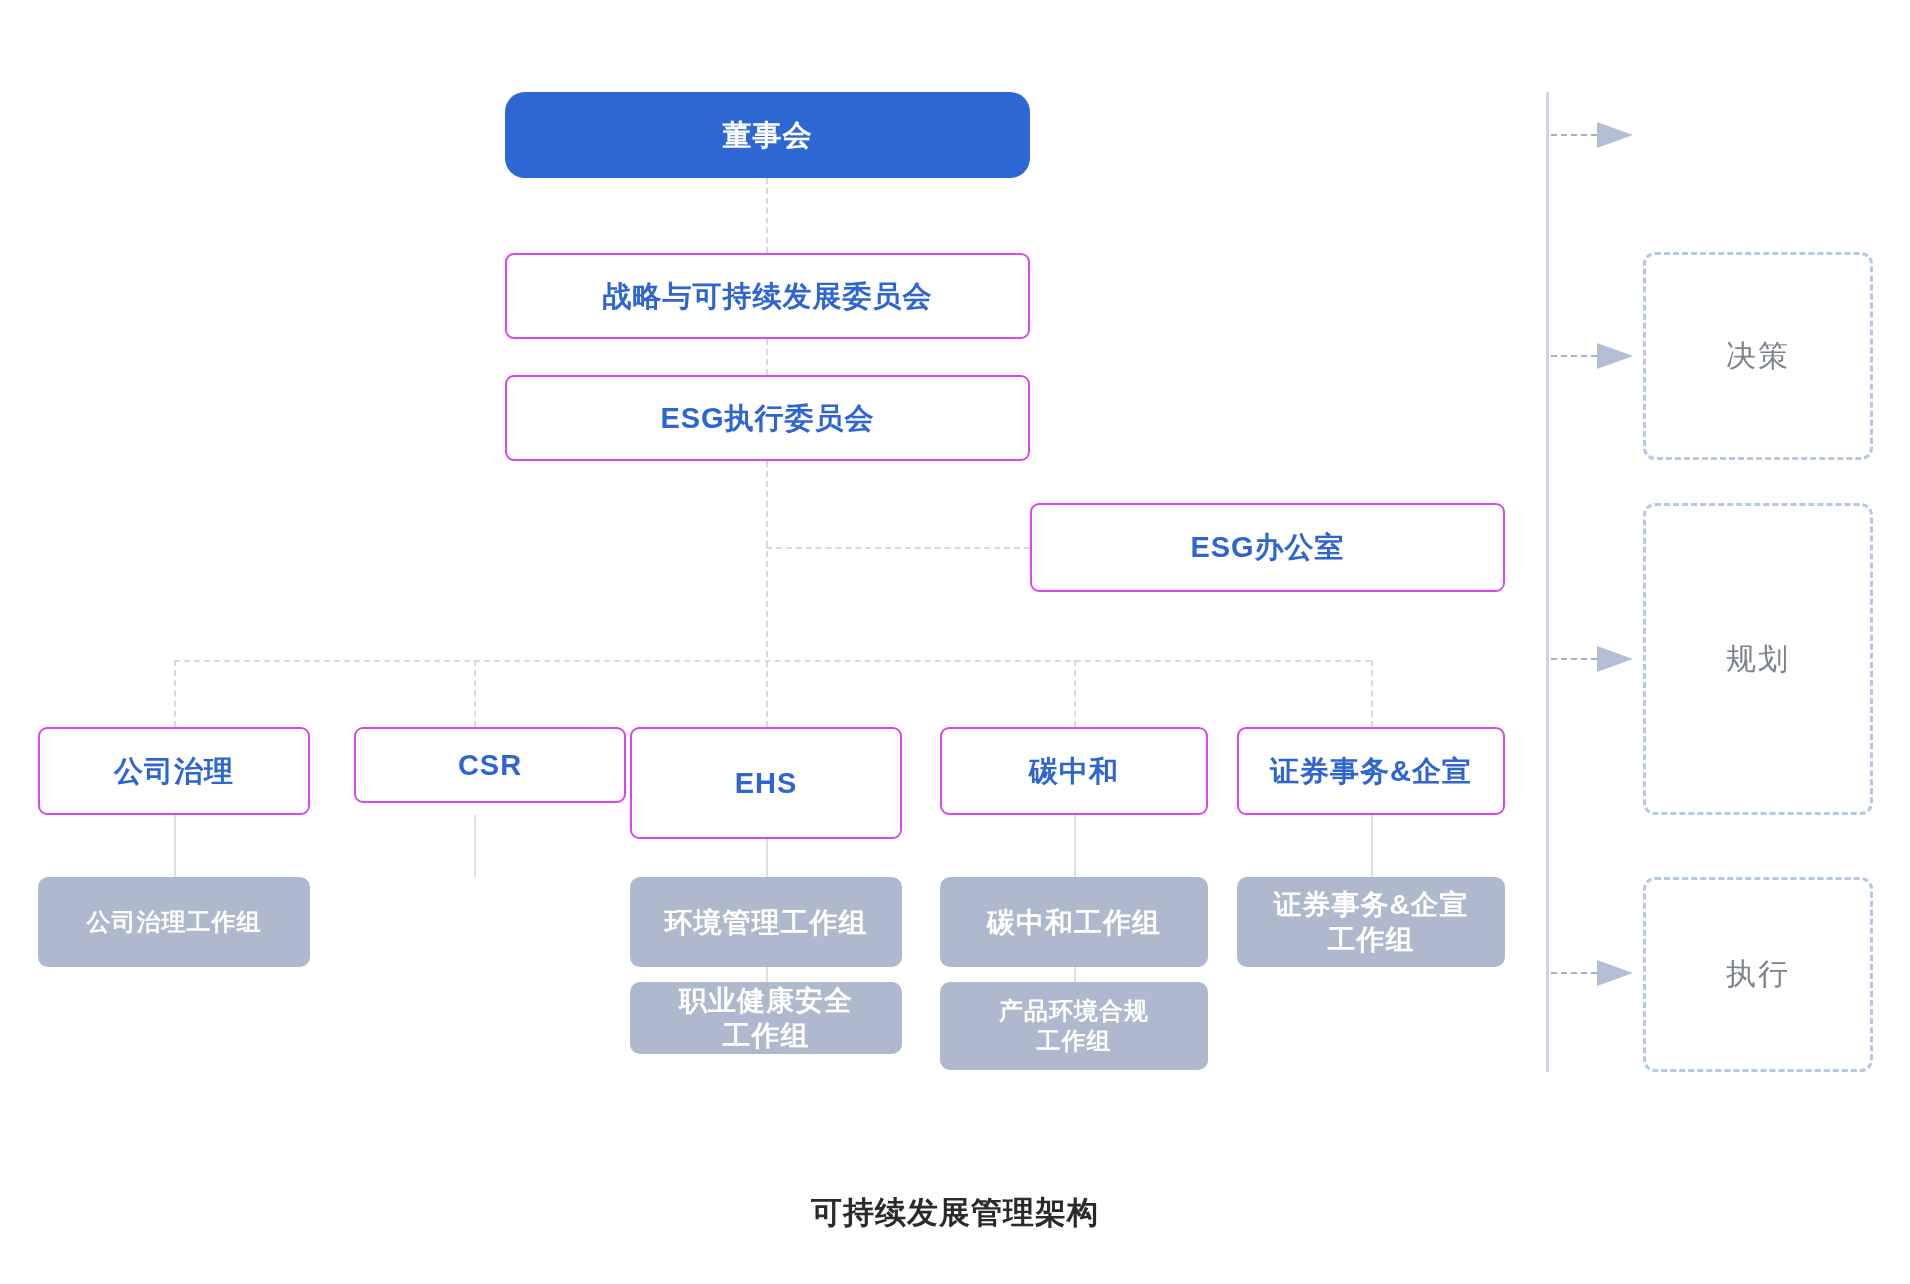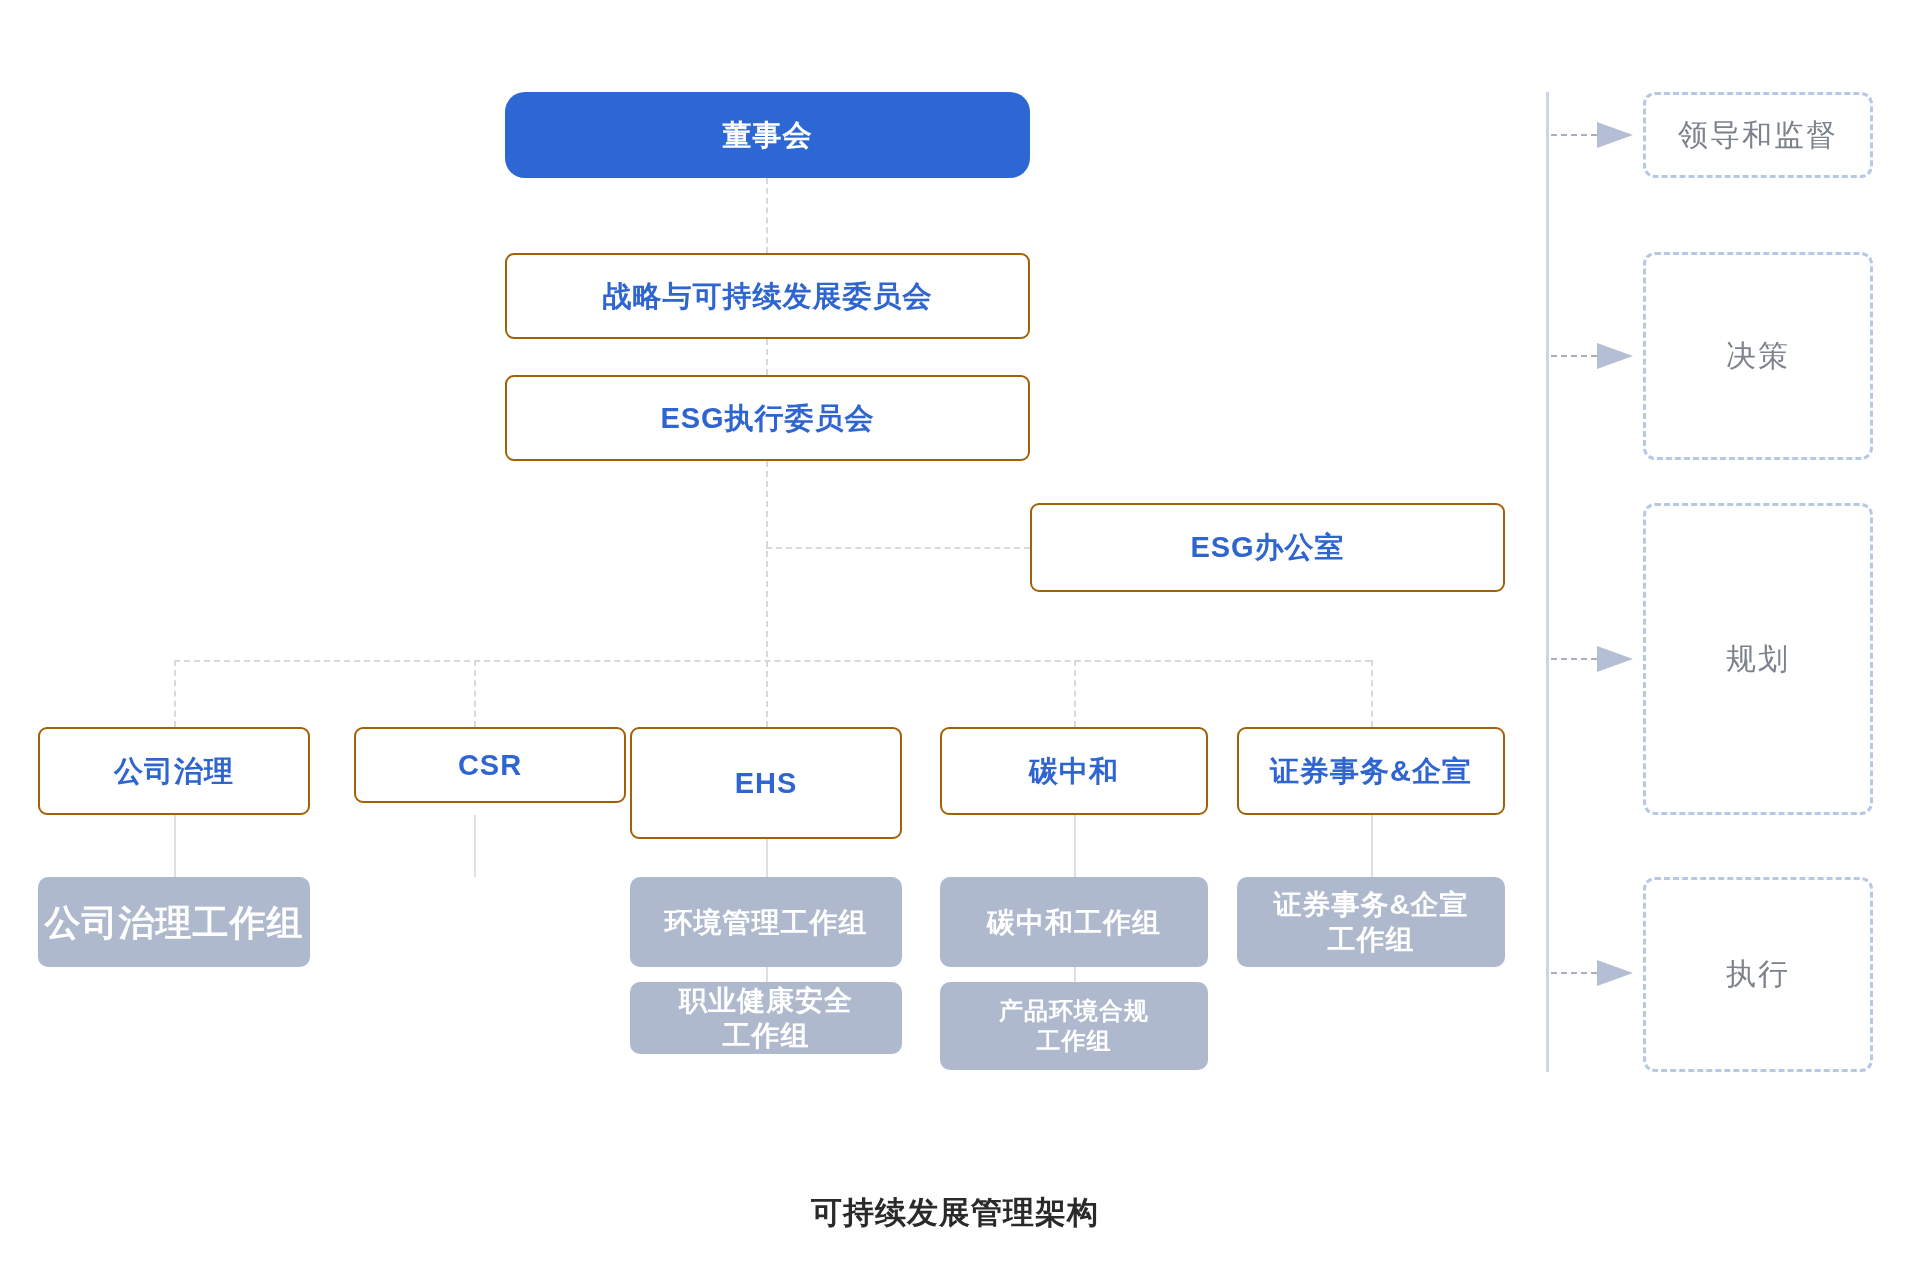--- a/index.html
+++ b/index.html
@@ -2,21 +2,21 @@
 <html><head>
 <meta charset="utf-8">
 <style>
   html,body{margin:0;padding:0;background:#ffffff;}
   #stage{position:relative;width:1910px;height:1284px;background:#ffffff;overflow:hidden;
          font-family:"Liberation Sans","DejaVu Sans",sans-serif;}
   .node{position:absolute;display:flex;align-items:center;justify-content:center;
         text-align:center;box-sizing:border-box;border-radius:20px;
         font-size:29px;font-weight:700;letter-spacing:1px;white-space:pre-line;line-height:1.25;}
   .node.primary{background:#2d67d4;color:#ffffff;}
-  .node.outline{background:#ffffff;border:2px solid #a16207;color:#2f65d0;border-radius:9px;}
+  .node.outline{background:#ffffff;border:2px solid #d946ef;color:#2f65d0;border-radius:9px;}
   .node.filled{background:#aeb9cd;color:#ffffff;border-radius:10px;}
   .stagebox{position:absolute;display:flex;align-items:center;justify-content:center;
         box-sizing:border-box;border:3px dashed #b7c8e6;border-radius:12px;
         color:#7d838c;font-size:30px;letter-spacing:2px;font-weight:400;}
   .vdash{position:absolute;width:0;border-left:2px dashed #d6d9de;}
   .hdash{position:absolute;height:0;border-top:2px dashed #d6d9de;}
   .vsolid{position:absolute;width:2px;background:#dcdfe3;}
   .rail{position:absolute;width:3px;background:#ccd5e5;}
   .arrow-dash{position:absolute;height:0;border-top:2px dashed #a9b0bc;}
   .arrow-head{position:absolute;width:0;height:0;border-top:13px solid transparent;
@@ -54,21 +54,21 @@
   <div class="node outline" style="left:505px;top:375px;width:525px;height:86px;">ESG执行委员会</div>
 
   <div class="node outline" style="left:1030px;top:503px;width:475px;height:89px;">ESG办公室</div>
 
   <div class="node outline" style="left:38px;top:727px;width:272px;height:88px;">公司治理</div>
   <div class="node outline" style="left:354px;top:727px;width:272px;height:76px;">CSR</div>
   <div class="node outline" style="left:630px;top:727px;width:272px;height:112px;">EHS</div>
   <div class="node outline" style="left:940px;top:727px;width:268px;height:88px;">碳中和</div>
   <div class="node outline" style="left:1237px;top:727px;width:268px;height:88px;">证券事务&amp;企宣</div>
 
-  <div class="node filled" style="left:38px;top:877px;width:272px;height:90px;font-size:36px;">公司治理工作组</div>
+  <div class="node filled" style="left:38px;top:877px;width:272px;height:90px;font-size:24px;">公司治理工作组</div>
   <div class="node filled" style="left:630px;top:877px;width:272px;height:90px;font-size:28px;">环境管理工作组</div>
   <div class="node filled" style="left:940px;top:877px;width:268px;height:90px;font-size:28px;">碳中和工作组</div>
   <div class="node filled" style="left:1237px;top:877px;width:268px;height:90px;font-size:28px;">证券事务&amp;企宣
 工作组</div>
 
   <div class="node filled" style="left:630px;top:982px;width:272px;height:72px;font-size:28px;">职业健康安全
 工作组</div>
   <div class="node filled" style="left:940px;top:982px;width:268px;height:88px;font-size:24px;">产品环境合规
 工作组</div>
 
@@ -79,20 +79,19 @@
 
   <div class="arrow-dash" style="left:1551px;top:355px;width:46px;"></div>
   <div class="arrow-head" style="left:1597px;top:343px;"></div>
 
   <div class="arrow-dash" style="left:1551px;top:658px;width:46px;"></div>
   <div class="arrow-head" style="left:1597px;top:646px;"></div>
 
   <div class="arrow-dash" style="left:1551px;top:972px;width:46px;"></div>
   <div class="arrow-head" style="left:1597px;top:960px;"></div>
 
-  <div class="stagebox" style="left:1643px;top:92px;width:230px;height:86px;">领导和监督</div>
   <div class="stagebox" style="left:1643px;top:252px;width:230px;height:208px;">决策</div>
   <div class="stagebox" style="left:1643px;top:503px;width:230px;height:312px;">规划</div>
   <div class="stagebox" style="left:1643px;top:877px;width:230px;height:195px;">执行</div>
 
   <div class="caption" style="top:1192px;">可持续发展管理架构</div>
 
 </div>
 
 </body></html>

